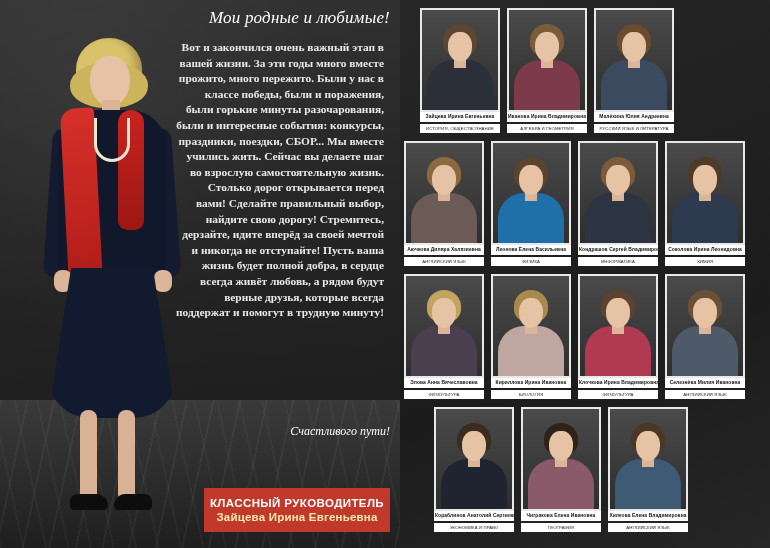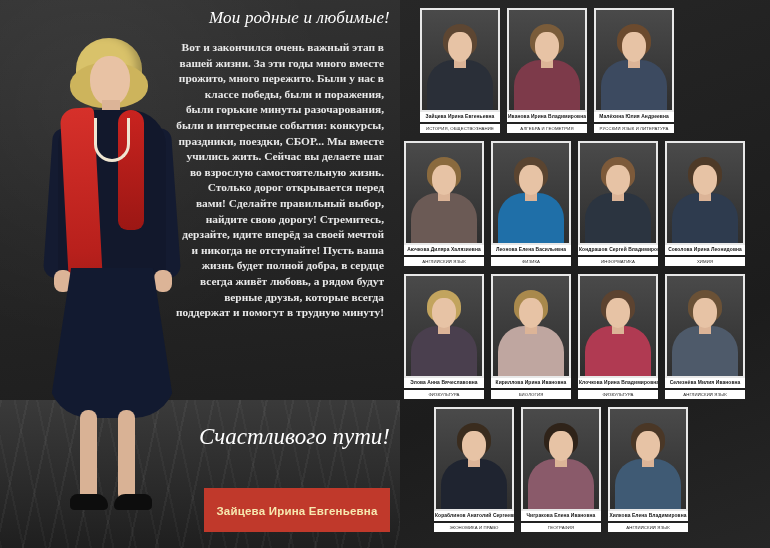--- a/index.html
+++ b/index.html
@@ -140,21 +140,21 @@
     font-size: 11.4px;
     line-height: 15.6px;
     font-weight: bold;
     font-family: "Liberation Serif", serif;
   }
   #farewell {
     position: absolute; left: 170px; top: 424px;
     width: 220px;
     text-align: right;
     color: #ffffff;
-    font-size: 23px;
+    font-size: 12px;
     font-style: italic;
     font-family: "Liberation Serif", serif;
   }
   #homeroom-badge {
     position: absolute; left: 204px; top: 488px;
     width: 186px; height: 44px;
     background: #c0392b;
     display: flex; flex-direction: column;
     align-items: center; justify-content: center;
     text-align: center;
@@ -266,20 +266,21 @@
       <div class="leg-r"></div>
       <div class="shoe-l"></div>
       <div class="shoe-r"></div>
     </div>
 
     <div id="heading">Мои родные и любимые!</div>
     <div id="letter">Вот и закончился очень важный этап в вашей жизни. За эти годы много вместе прожито, много пережито. Были у нас в классе победы, были и поражения, были горькие минуты разочарования, были и интересные события: конкурсы, праздники, поездки, СБОР... Мы вместе учились жить. Сейчас вы делаете шаг во взрослую самостоятельную жизнь. Столько дорог открывается перед вами! Сделайте правильный выбор, найдите свою дорогу! Стремитесь, дерзайте, идите вперёд за своей мечтой и никогда не отступайте! Пусть ваша жизнь будет полной добра, в сердце всегда живёт любовь, а рядом будут верные друзья, которые всегда поддержат и помогут в трудную минуту!</div>
     <div id="farewell">Счастливого пути!</div>
 
     <div id="homeroom-badge">
+      <div class="role">КЛАССНЫЙ РУКОВОДИТЕЛЬ</div>
       <div class="name">Зайцева Ирина Евгеньевна</div>
     </div>
   </div>
 
   <div id="grid">
 
     <div class="row r1">
       <div class="card">
         <div class="photo">
           <div class="p-body" style="background:#2a2f38"></div>

